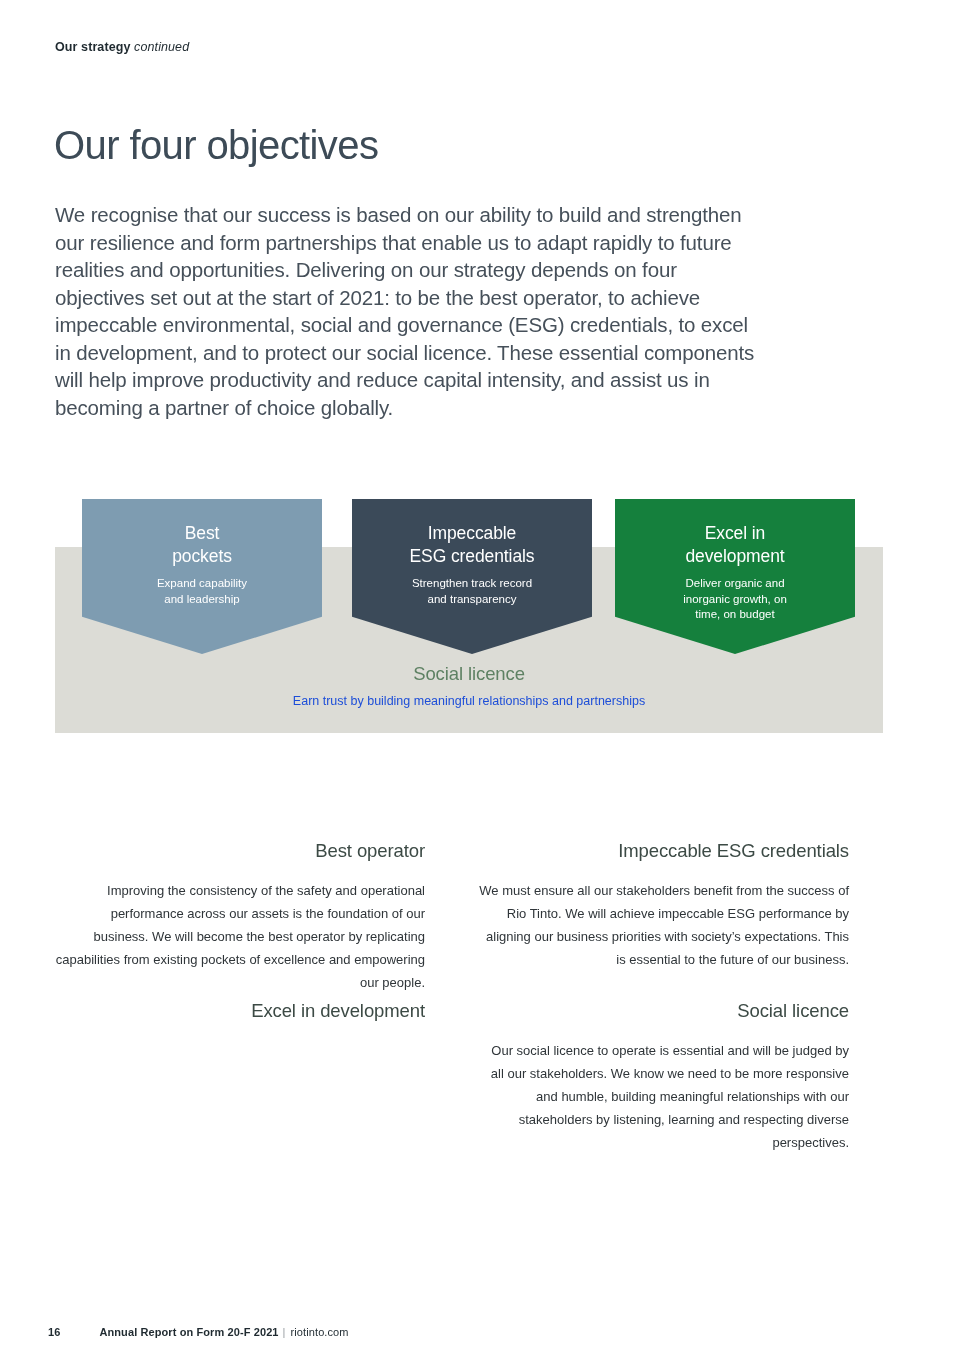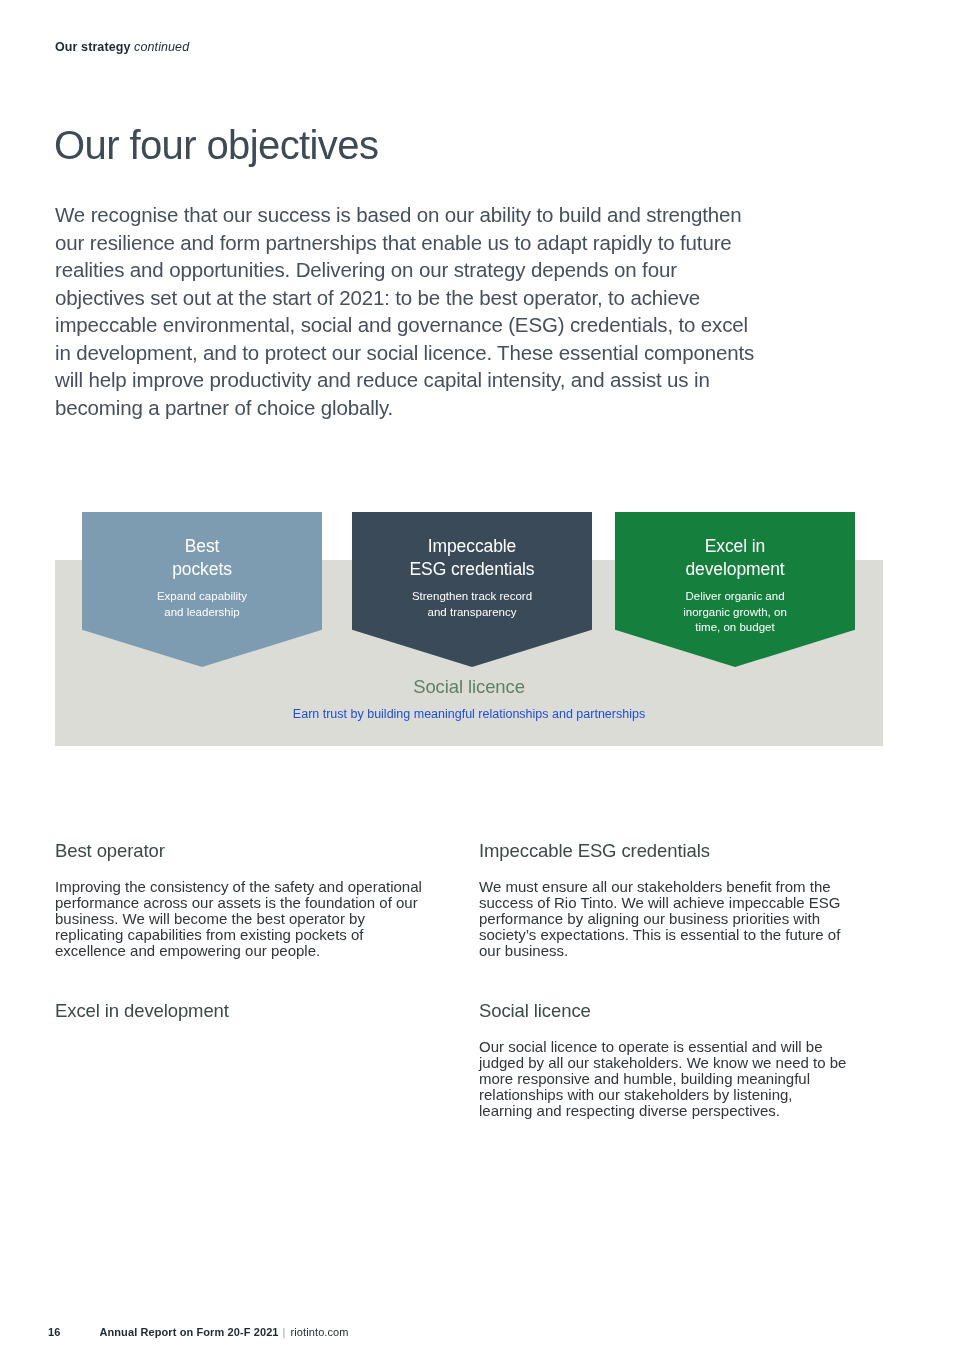--- a/index.html
+++ b/index.html
@@ -51,21 +51,21 @@
     font-size: 20.5px;
     line-height: 27.5px;
     color: #46505a;
     letter-spacing: -0.15px;
   }
 
   
   .diagram {
     position: absolute;
     left: 55px;
-    top: 498px;
+    top: 485px;
     width: 828px;
     height: 250px;
   }
   .band {
     position: absolute;
     left: 0;
     top: 62px;
     width: 828px;
     height: 186px;
     background: #dcdcd6;
@@ -121,35 +121,36 @@
   
   .blocks {
     position: absolute;
     left: 55px;
     top: 840px;
     width: 830px;
   }
   .block {
     position: absolute;
     width: 370px;
+    text-align: right;
   }
   .block.c0 { left: 0;     top: 0;   }
   .block.c1 { left: 424px; top: 0;   }
   .block.c2 { left: 0;     top: 160px; }
   .block.c3 { left: 424px; top: 160px; }
   .block h3 {
     font-size: 18.5px;
     font-weight: 400;
     color: #3c4a45;
     letter-spacing: -0.1px;
     margin-bottom: 17px;
   }
   .block p {
-    font-size: 15px;
-    line-height: 16px;
+    font-size: 13px;
+    line-height: 23px;
     color: #2f3539;
     letter-spacing: 0px;
   }
 
   
   .footer {
     position: absolute;
     left: 48px;
     top: 1326px;
     font-size: 11px;

